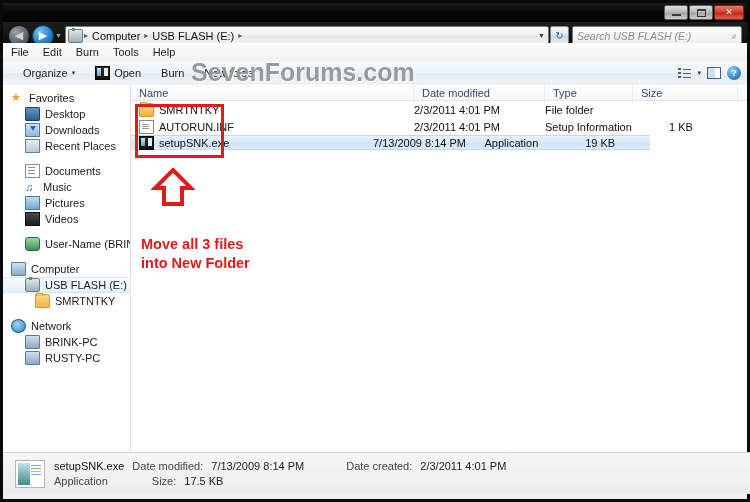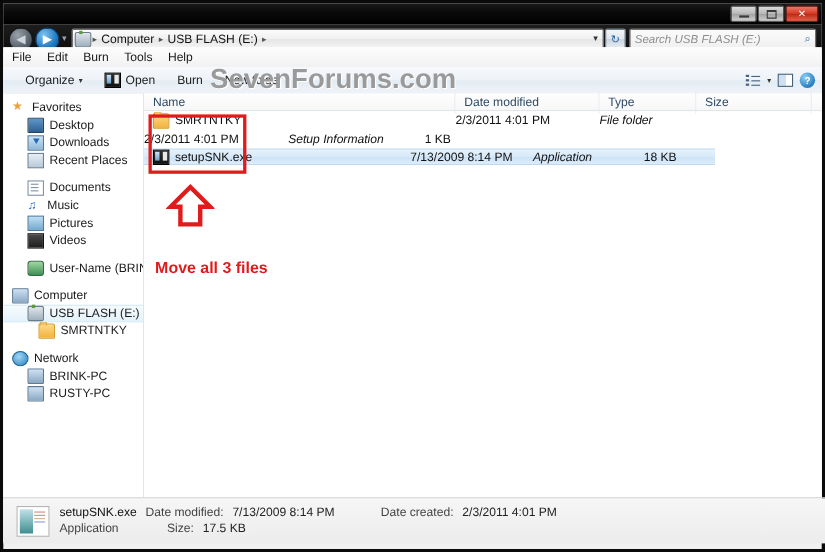--- a/index.html
+++ b/index.html
@@ -169,21 +169,21 @@
   .hc.sz{width:105px;}
   .rows{position:relative;}
   .row{height:17px;display:flex;align-items:center;font-size:11px;color:#111;}
   .row.selected{
     background:linear-gradient(to bottom,#e8f2fb 0%,#d6e9f8 50%,#cce2f6 51%,#dcedfb 100%);
     border-top:1px solid #bcd9f0;border-bottom:1px solid #bcd9f0;height:15px;
     width:519px;box-sizing:border-box;
   }
   .c-name{width:283px;display:flex;align-items:center;gap:5px;padding-left:8px;box-sizing:border-box;white-space:nowrap;}
   .c-dm{width:131px;box-sizing:border-box;white-space:nowrap;}
-  .c-ty{width:88px;box-sizing:border-box;white-space:nowrap;font-style:italic;}
+  .c-ty{width:88px;box-sizing:border-box;white-space:nowrap;}
   .c-sz{width:105px;box-sizing:border-box;text-align:center;padding-right:9px;white-space:nowrap;}
   .ic-inf{background:#fff;border:1px solid #8a8a8a;}
   .ic-inf:after{content:"";position:absolute;left:2px;top:3px;width:7px;height:1px;background:#9a9a9a;box-shadow:0 2px 0 #9a9a9a,0 4px 0 #9a9a9a;}
   .ic-exe{background:linear-gradient(to bottom,#2f2f2f,#101010);border:1px solid #000;}
   .ic-exe:after{content:"";position:absolute;left:1px;top:1px;width:4px;height:8px;background:linear-gradient(to bottom,#cfe4f5,#6c9fc9);}
   .ic-exe:before{content:"";position:absolute;right:1px;top:1px;width:4px;height:8px;background:#e8e8e8;}
   
   .redbox{
     position:absolute;left:4px;top:19px;width:89px;height:54px;
     box-sizing:border-box;border:3px solid #e01b1b;pointer-events:none;
@@ -400,44 +400,49 @@
             <div class="c-name">
               <span class="ic ic-folder"></span>
               <span>SMRTNTKY</span>
             </div>
             <div class="c-dm">2/3/2011 4:01 PM</div>
             <div class="c-ty">File folder</div>
             <div class="c-sz"></div>
           </div>
 
           <div class="row">
+            <div class="c-name">
+              <span class="ic ic-inf"></span>
+              <span>AUTORUN.INF</span>
+            </div>
             <div class="c-dm">2/3/2011 4:01 PM</div>
             <div class="c-ty">Setup Information</div>
             <div class="c-sz">1 KB</div>
           </div>
 
           <div class="row selected">
             <div class="c-name">
               <span class="ic ic-exe"></span>
               <span>setupSNK.exe</span>
             </div>
             <div class="c-dm">7/13/2009 8:14 PM</div>
             <div class="c-ty">Application</div>
-            <div class="c-sz">18 KB</div>
+            <div class="c-sz">19 KB</div>
           </div>
         </div>
 
         <div class="redbox"></div>
 
         <svg class="arrow" width="44" height="40" viewBox="0 0 44 40">
           <polygon points="22,3 40,21 31,21 31,37 13,37 13,21 4,21" fill="none" stroke="#e01b1b" stroke-width="4" stroke-linejoin="miter"></polygon>
         </svg>
 
         <div class="anno">
           <div>Move all 3 files</div>
+          <div>into New Folder</div>
         </div>
       </div>
     </div>
 
     <div class="status">
       <div class="st-icon">
         <div class="l"></div>
         <div class="r"></div>
       </div>
       <div class="st-txt">

